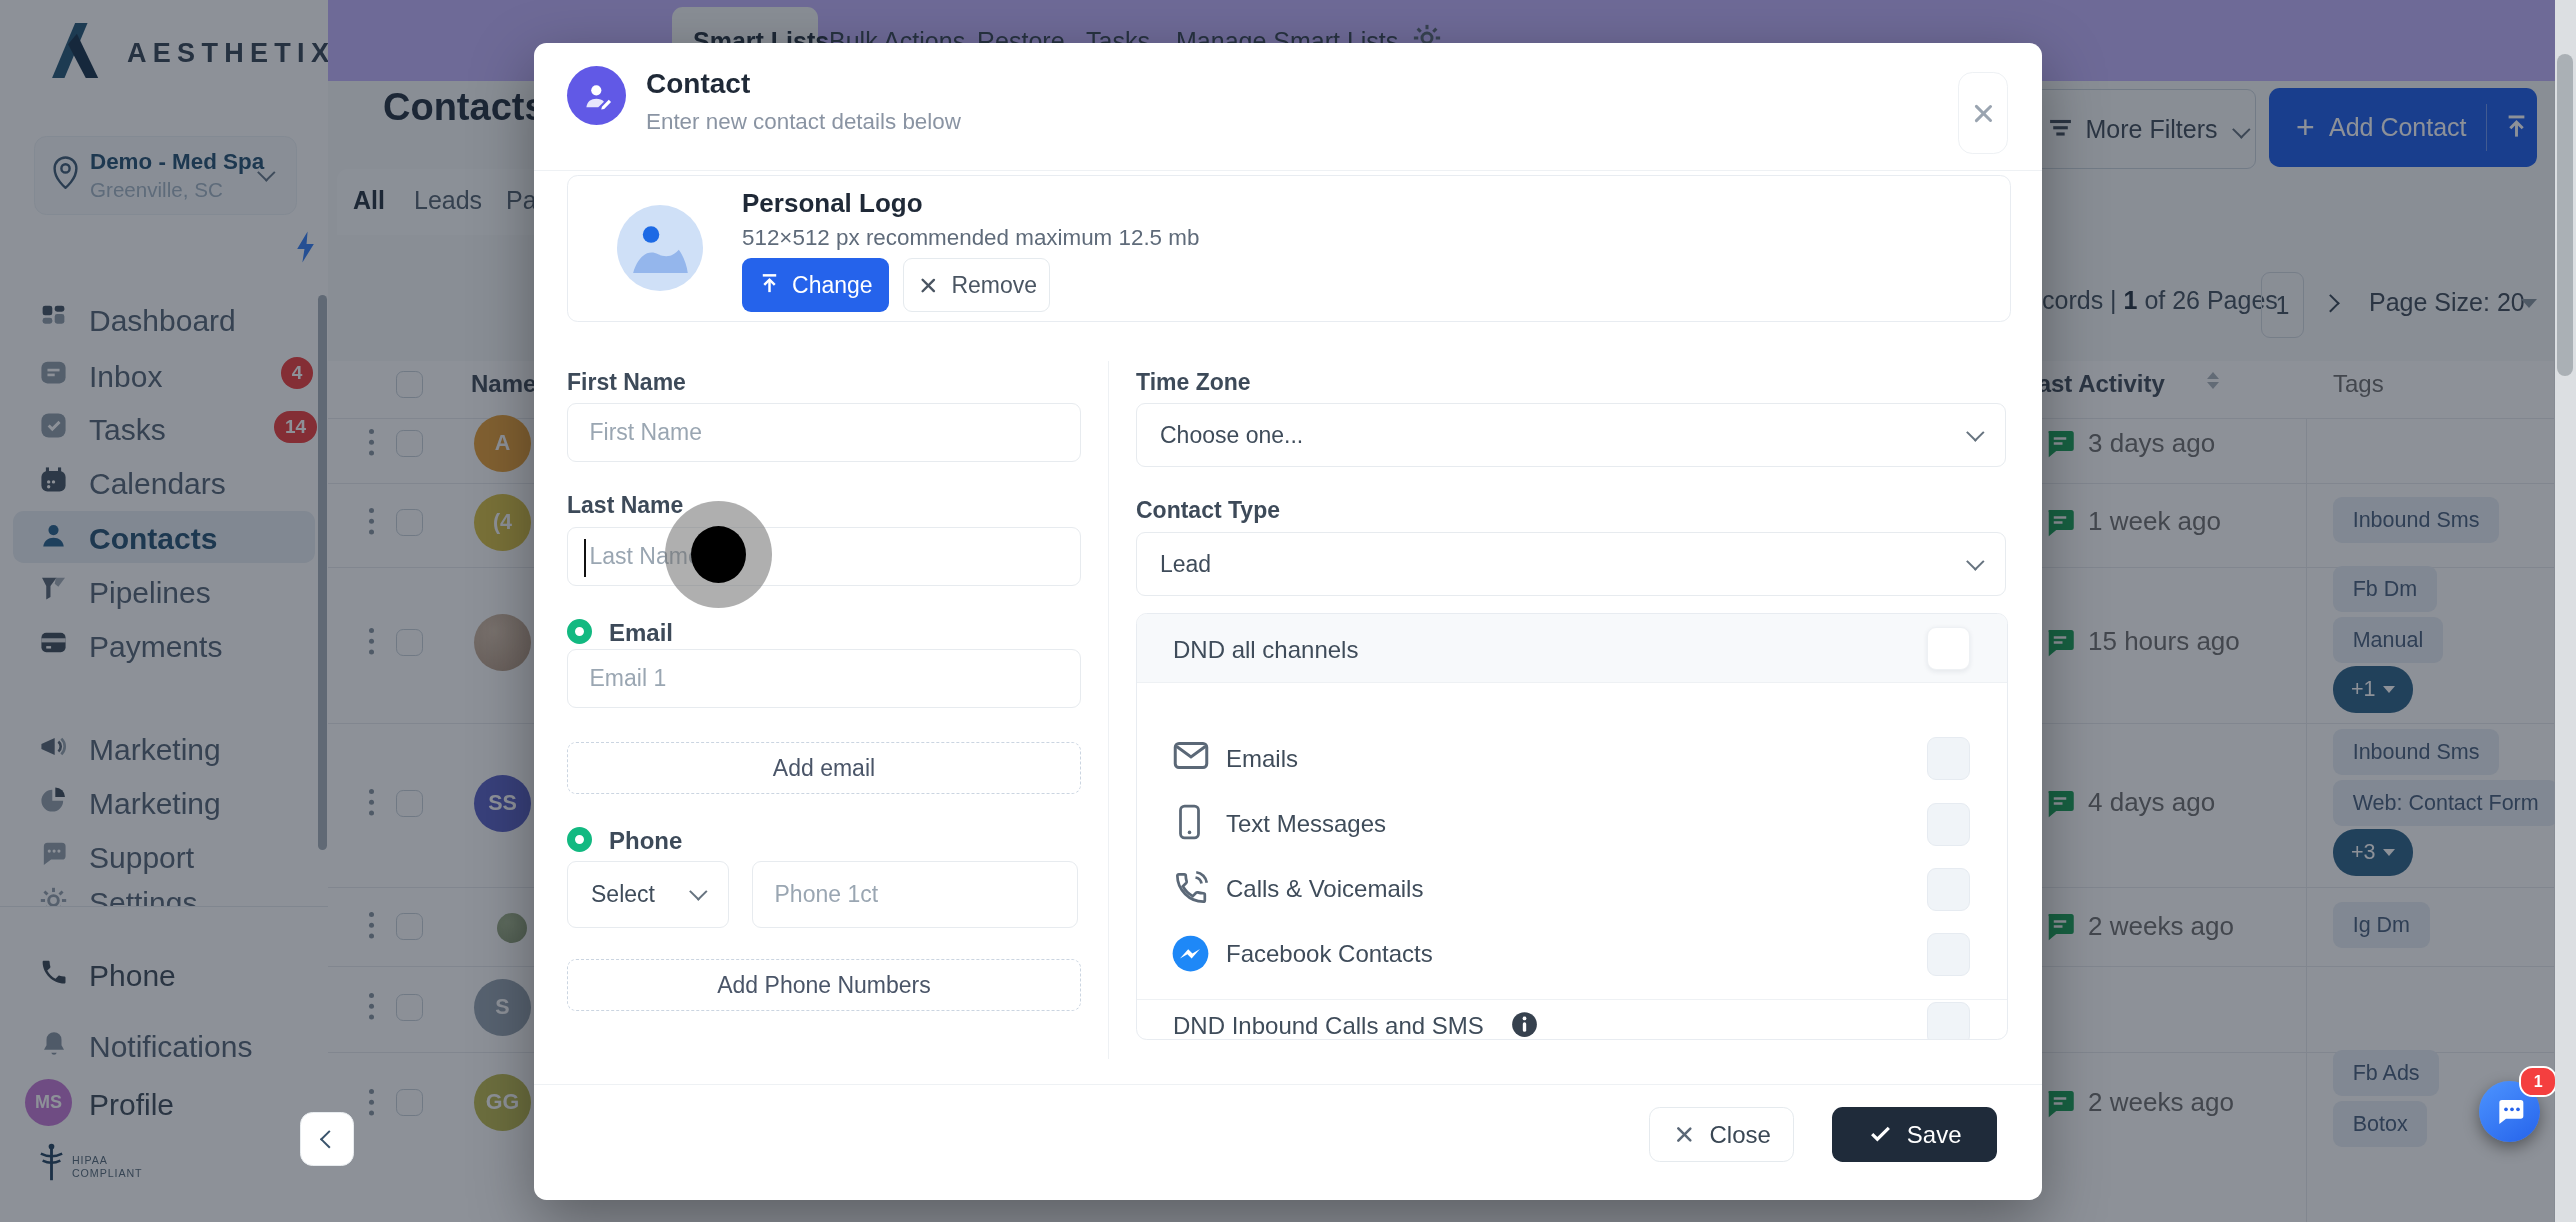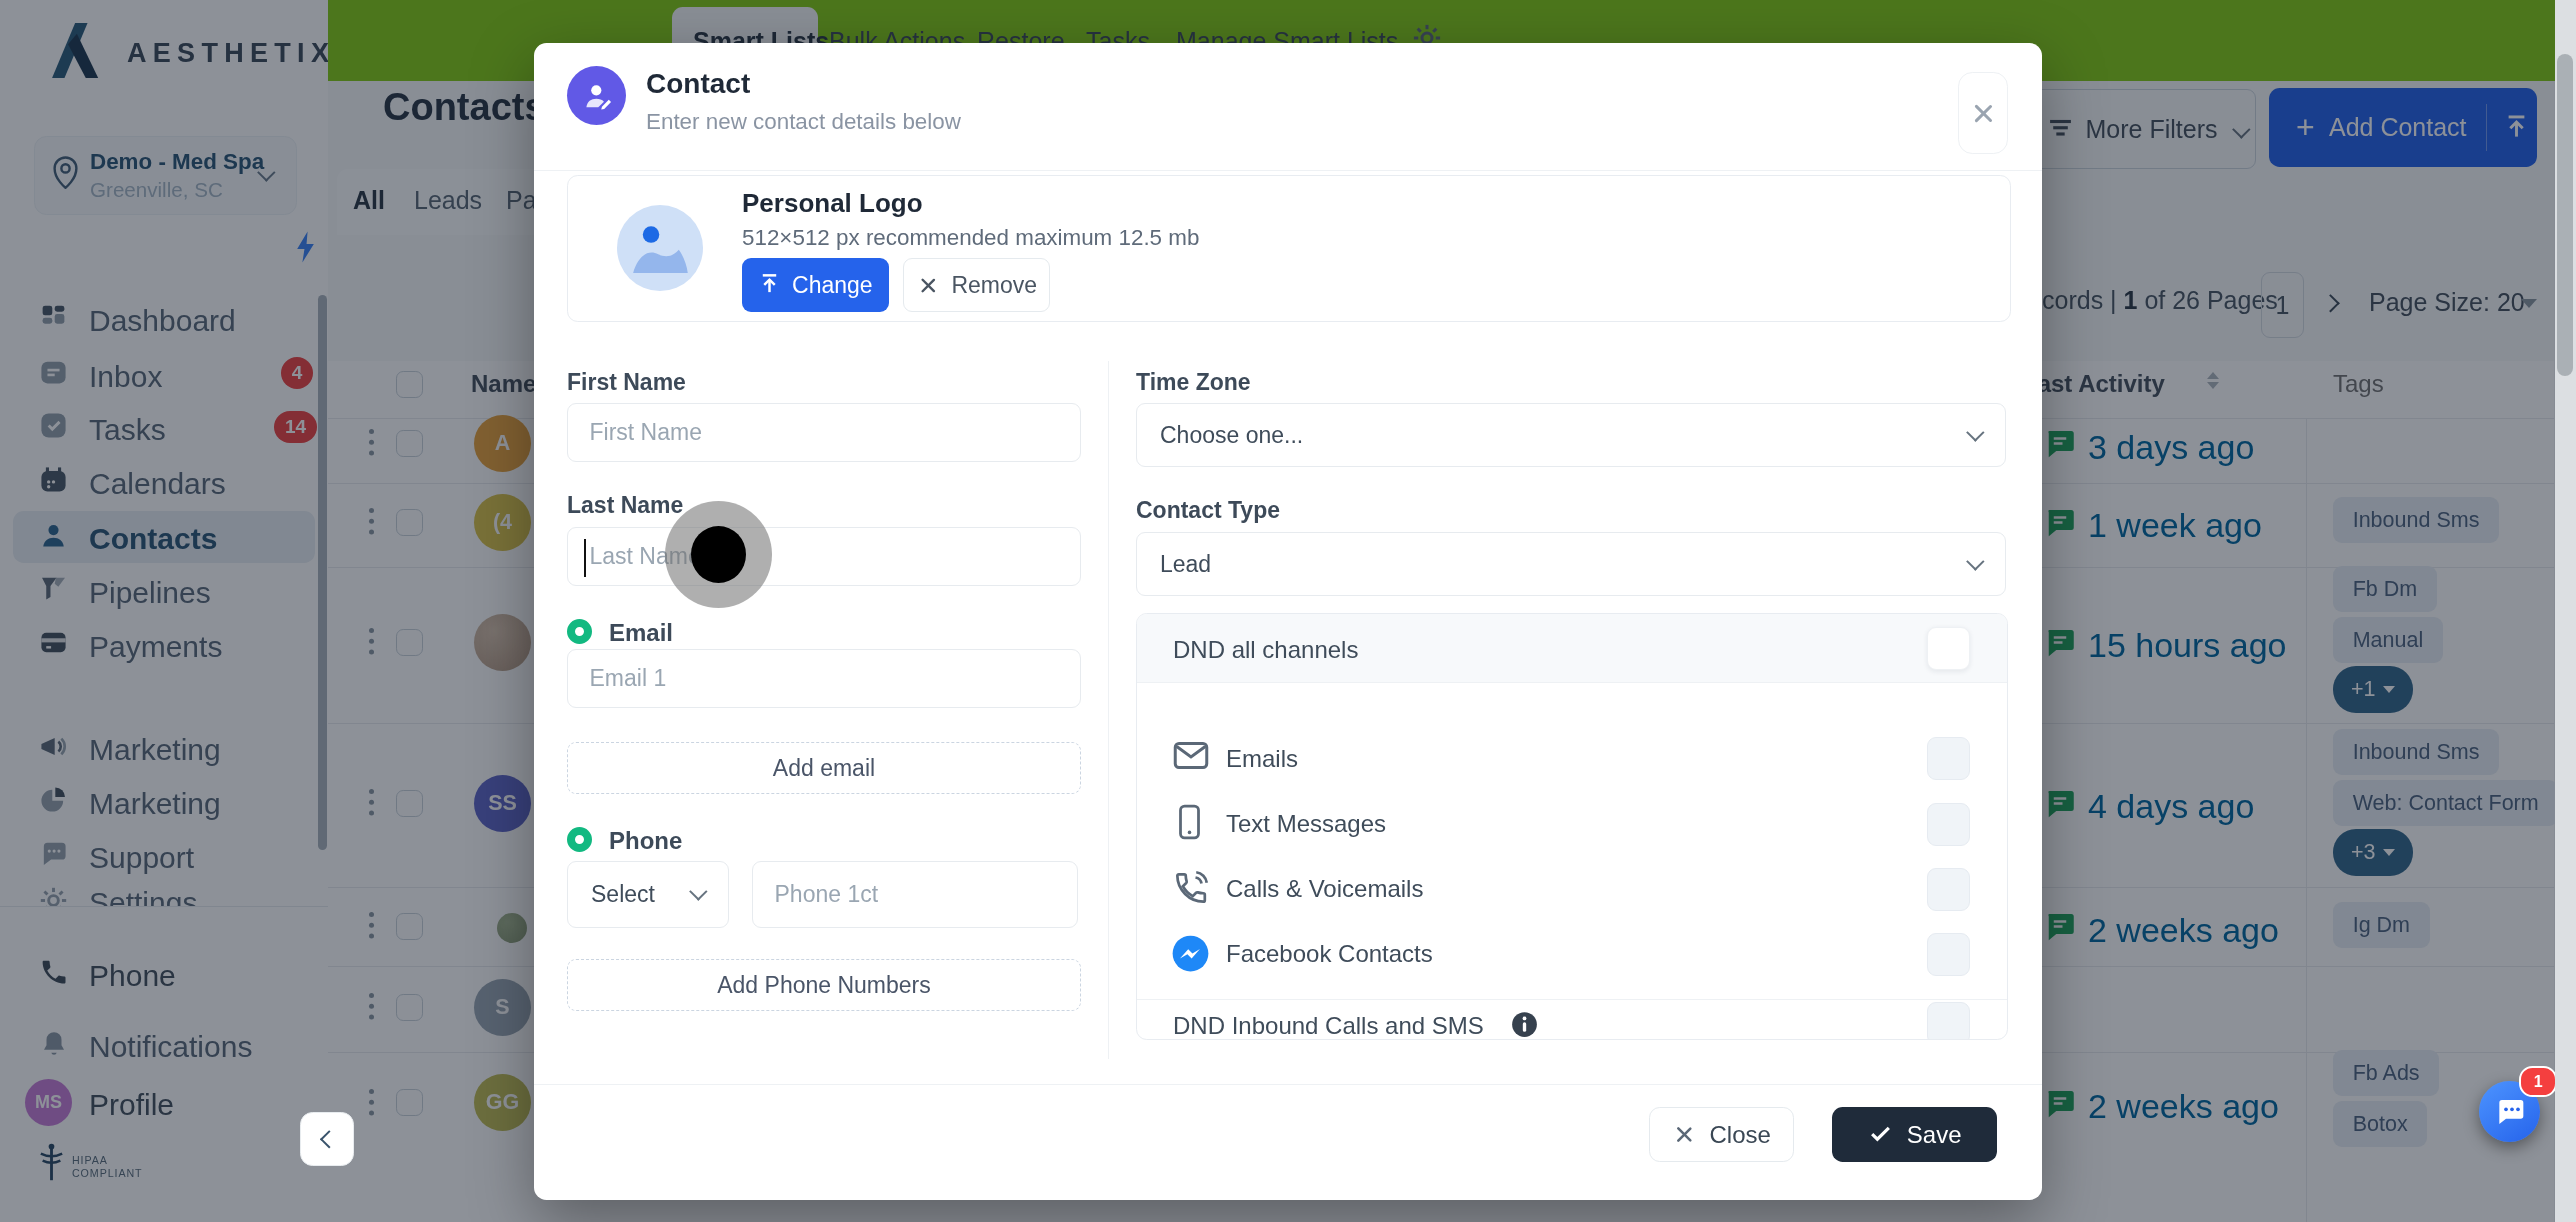--- a/index.html
+++ b/index.html
@@ -19,32 +19,32 @@
   .badge{position:absolute;background:#ef4444;color:#fff;border-radius:16px;font-size:19px;display:flex;align-items:center;justify-content:center;font-weight:700;}
   .chev{display:inline-block;width:10.7px;height:10.7px;border-right:2.7px solid #6b7c8c;border-bottom:2.7px solid #6b7c8c;}
   .chev-down{transform:rotate(45deg);}
   .chev-right{transform:rotate(-45deg);}
   .chev-left{transform:rotate(135deg);}
   .dots{display:inline-block;width:5.4px;height:5.4px;border-radius:50%;background:#8a97a3;box-shadow:0 10.7px 0 #8a97a3,0 21.5px 0 #8a97a3;}
   .cbx{display:inline-block;width:27px;height:27px;border:1.8px solid #c9d2da;border-radius:7.2px;background:#fdfefe;box-sizing:border-box;}
   .avatar{width:57px;height:57px;border-radius:50%;display:flex;align-items:center;justify-content:center;color:#fff;font-size:21.5px;font-weight:700;}
   .av-sm{width:30px;height:30px;font-size:11.6px;}
   
-  #topbar{position:absolute;left:328px;top:0;width:2248px;height:81px;background:#84cc16;}
+  #topbar{position:absolute;left:328px;top:0;width:2248px;height:81px;background:#c4b5fd;}
   .nav-label{font-size:25px;color:#3e4c5a;}
   .nav-active-tab{position:absolute;left:344px;top:7.2px;width:146px;height:73px;background:#f7f9fa;border-radius:10.7px 10.7px 0 0;}
   .page-title{font-size:38px;font-weight:700;color:#2b3847;}
   .btn-outline{border:1.8px solid #cdd6de;border-radius:9px;box-sizing:border-box;display:flex;align-items:center;}
   .btn-blue{background:#2563eb;border-radius:10.7px;display:flex;align-items:center;color:#fff;}
   .tag{background:#e8eef5;color:#4e6480;font-size:21.5px;padding:10.7px 19.7px;border-radius:9px;white-space:nowrap;display:inline-block;}
   .more-pill{background:#34688c;color:#fff;font-size:21.5px;border-radius:23px;height:47px;display:inline-flex;align-items:center;padding:0 18px;gap:7.2px;}
   .tri-dn{width:0;height:0;border-left:6.3px solid transparent;border-right:6.3px solid transparent;border-top:7.2px solid #fff;display:inline-block;}
   .hline{position:absolute;height:0.9px;background:#e8ebee;}
   .vline{position:absolute;width:0.9px;background:#e8ebee;}
-  .act-txt{font-size:34px;color:#0369a1;}
+  .act-txt{font-size:26px;color:#737373;}
   .sort{display:inline-flex;flex-direction:column;gap:2.7px;}
   .sort i{width:0;height:0;border-left:6.3px solid transparent;border-right:6.3px solid transparent;display:block;}
   .sort .up{border-bottom:7.2px solid #aeb7bf;}
   .sort .dn{border-top:7.2px solid #aeb7bf;}
   
   #overlay{position:absolute;left:0;top:0;width:2576px;height:1223px;background:rgba(13,22,36,0.47);}
   #modal{position:absolute;left:534px;top:43px;width:1508px;height:1157px;background:#fff;border-radius:12.5px;box-shadow:0 21.5px 63px rgba(0,0,0,.35);}
   .m-label{font-size:23px;color:#3d4a59;font-weight:600;}
   .m-input{position:absolute;box-sizing:border-box;border:1.8px solid #e7ebef;border-radius:9px;font-size:23px;color:#3f4c5a;padding:0 21.5px;background:#fff;outline:none;font-family:"Liberation Sans",sans-serif;}
   .m-input::placeholder{color:#9aa6b2;}

